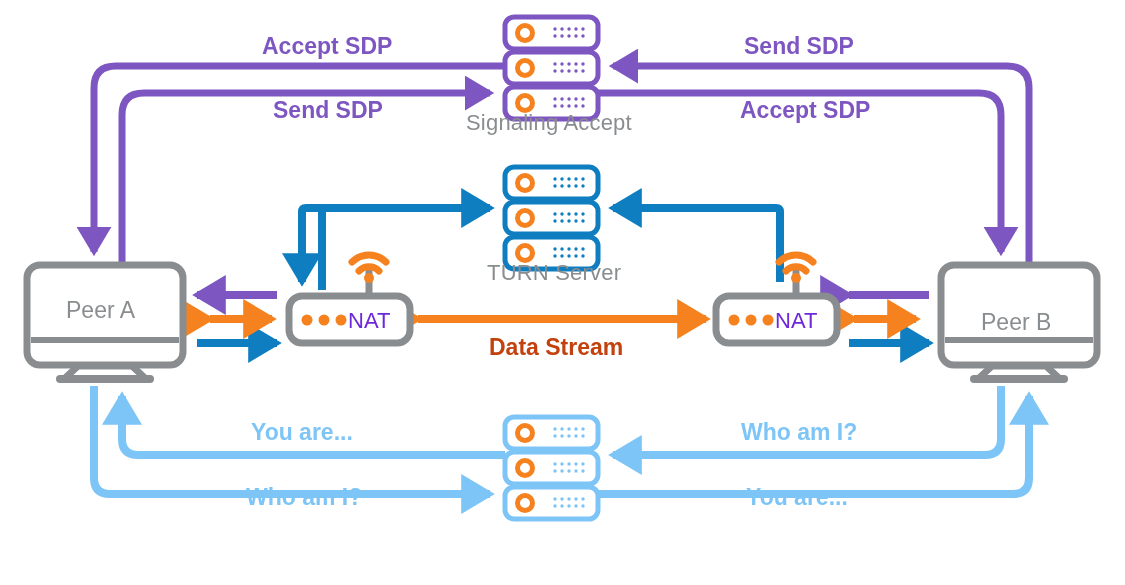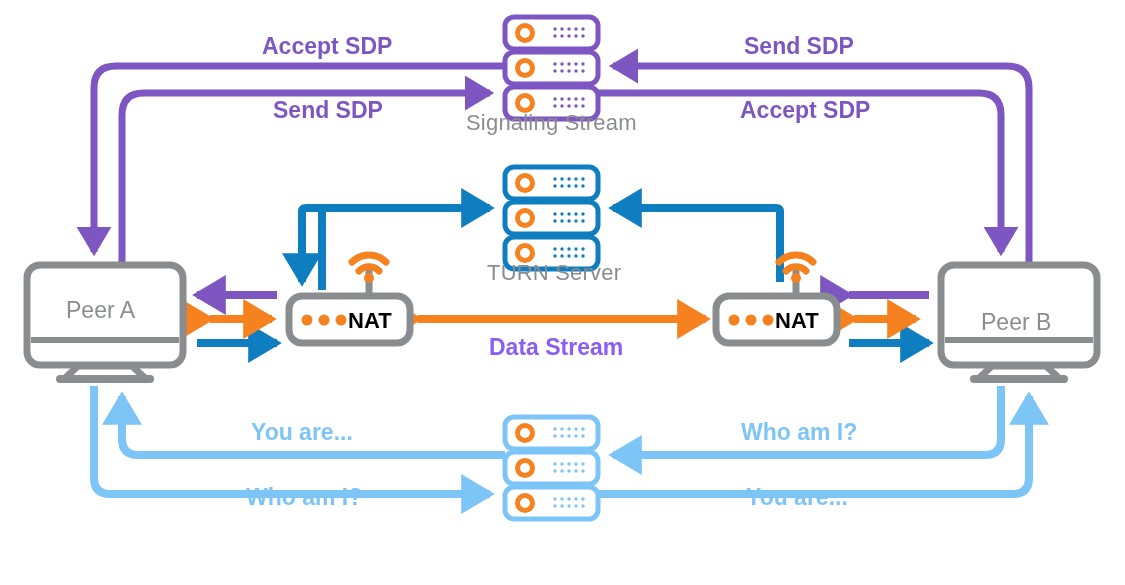--- a/index.html
+++ b/index.html
@@ -8,22 +8,22 @@
   #stage{position:relative;width:1125px;height:510px;background:#fff;}
   svg.layer{position:absolute;left:0;top:0;width:1125px;height:585px;}
   .lbl{position:absolute;white-space:nowrap;font-weight:bold;
        font-family:"Liberation Sans","DejaVu Sans",sans-serif;}
   .srvlbl{position:absolute;white-space:nowrap;color:#8a8d8f;
           font-size:22px;font-weight:normal;letter-spacing:.2px;
           font-family:"Liberation Sans","DejaVu Sans",sans-serif;}
   .peerlbl{position:absolute;white-space:nowrap;color:#8a8d8f;
            font-size:23px;font-weight:normal;
            font-family:"Liberation Sans","DejaVu Sans",sans-serif;}
-  .natlbl{position:absolute;white-space:nowrap;color:#000000;
-          font-size:22px;font-weight:bold;
+  .natlbl{position:absolute;white-space:nowrap;color:#6d28d9;
+          font-size:22px;font-weight:normal;
           font-family:"Liberation Sans","DejaVu Sans",sans-serif;}
 </style>
 </head>
 <body>
 
 <div id="stage">
 
   <svg class="layer" viewBox="0 0 1125 585">
     <defs>
       <marker id="ar-purple" markerWidth="5" markerHeight="5" refX="3.6" refY="2.5" orient="auto" markerUnits="strokeWidth">
@@ -251,28 +251,28 @@
           <circle cx="583" cy="506" r="1.7"></circle>
       </g>
     </g>
   </svg>
 
   <div class="lbl" style="left:262px;top:33px;color:#7d56c2;font-size:23px;">Accept SDP</div>
   <div class="lbl" style="left:273px;top:97px;color:#7d56c2;font-size:23px;">Send SDP</div>
   <div class="lbl" style="left:744px;top:33px;color:#7d56c2;font-size:23px;">Send SDP</div>
   <div class="lbl" style="left:740px;top:97px;color:#7d56c2;font-size:23px;">Accept SDP</div>
 
-  <div class="lbl" style="left:489px;top:334px;color:#8b5cf6;font-size:23px;">Data Stream</div>
+  <div class="lbl" style="left:489px;top:334px;color:#c2410c;font-size:23px;">Data Stream</div>
 
   <div class="lbl" style="left:251px;top:419px;color:#7ec5f7;font-size:23px;">You are...</div>
   <div class="lbl" style="left:246px;top:484px;color:#7ec5f7;font-size:23px;">Who am I?</div>
   <div class="lbl" style="left:741px;top:419px;color:#7ec5f7;font-size:23px;">Who am I?</div>
   <div class="lbl" style="left:746px;top:484px;color:#7ec5f7;font-size:23px;">You are...</div>
 
-  <div class="srvlbl" style="left:466px;top:110px;">Signaling Stream</div>
+  <div class="srvlbl" style="left:466px;top:110px;">Signaling Accept</div>
   <div class="srvlbl" style="left:487px;top:260px;text-align:right;">TURN Server</div>
 
   <div class="peerlbl" style="left:66px;top:297px;">Peer A</div>
   <div class="peerlbl" style="left:981px;top:309px;">Peer B</div>
 
   <div class="natlbl" style="left:348px;top:308px;">NAT</div>
   <div class="natlbl" style="left:775px;top:308px;">NAT</div>
 
 </div>
 

